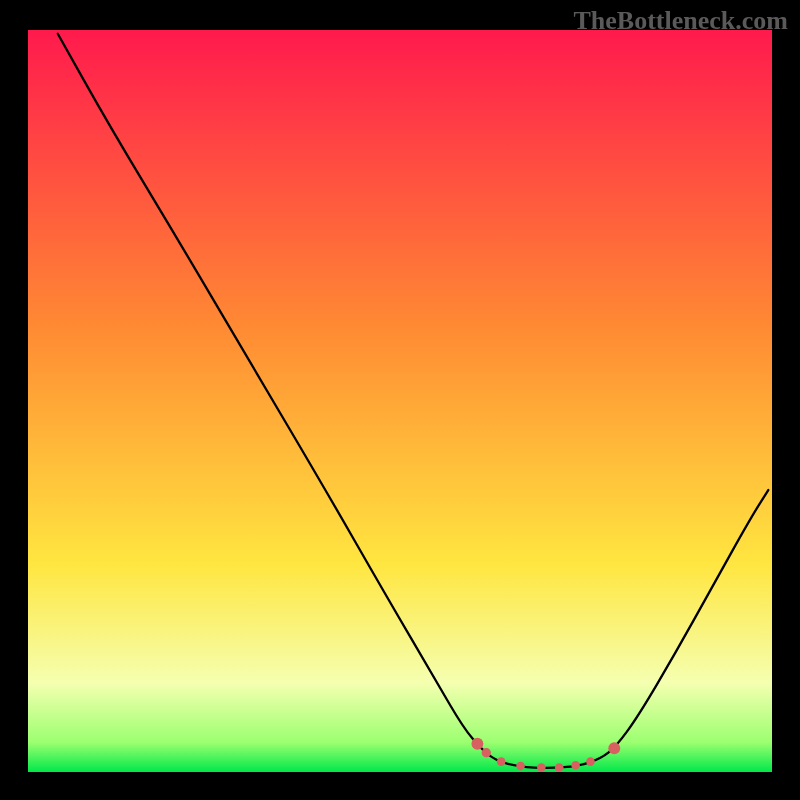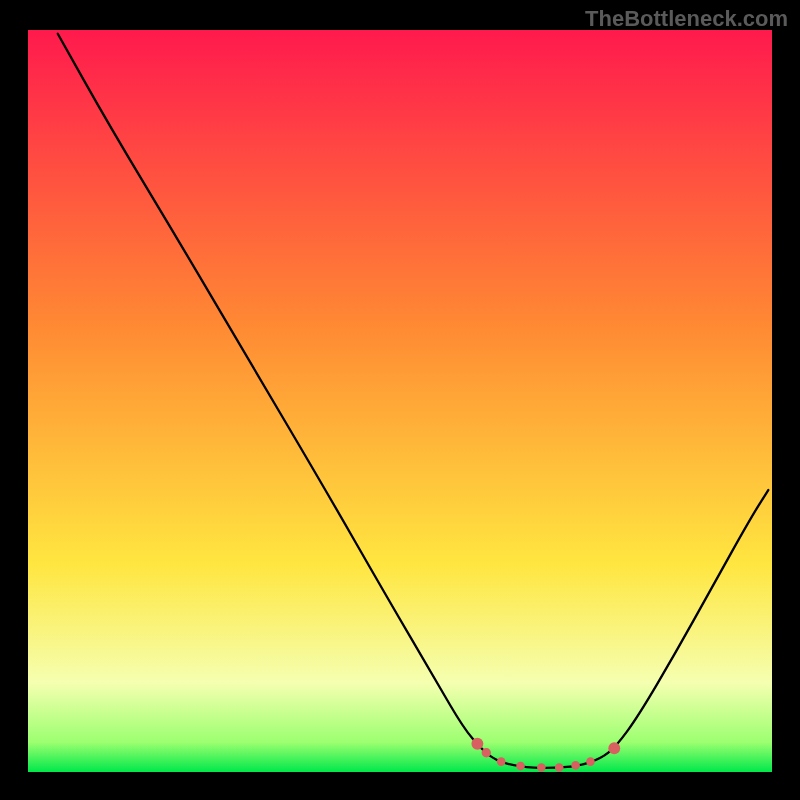--- a/index.html
+++ b/index.html
@@ -7,22 +7,22 @@
   .chart-container {
     position: relative;
     width: 800px;
     height: 800px;
     background: #000;
   }
   .watermark {
     position: absolute;
     top: 6px;
     right: 12px;
-    font-family: Liberation Sans, sans-serif;
-    font-size: 22px;
+    font-family: Liberation Serif, serif;
+    font-size: 26px;
     font-weight: bold;
     color: #5a5a5a;
     z-index: 10;
   }
   svg.plot {
     position: absolute;
     left: 0;
     top: 0;
   }
 </style>

